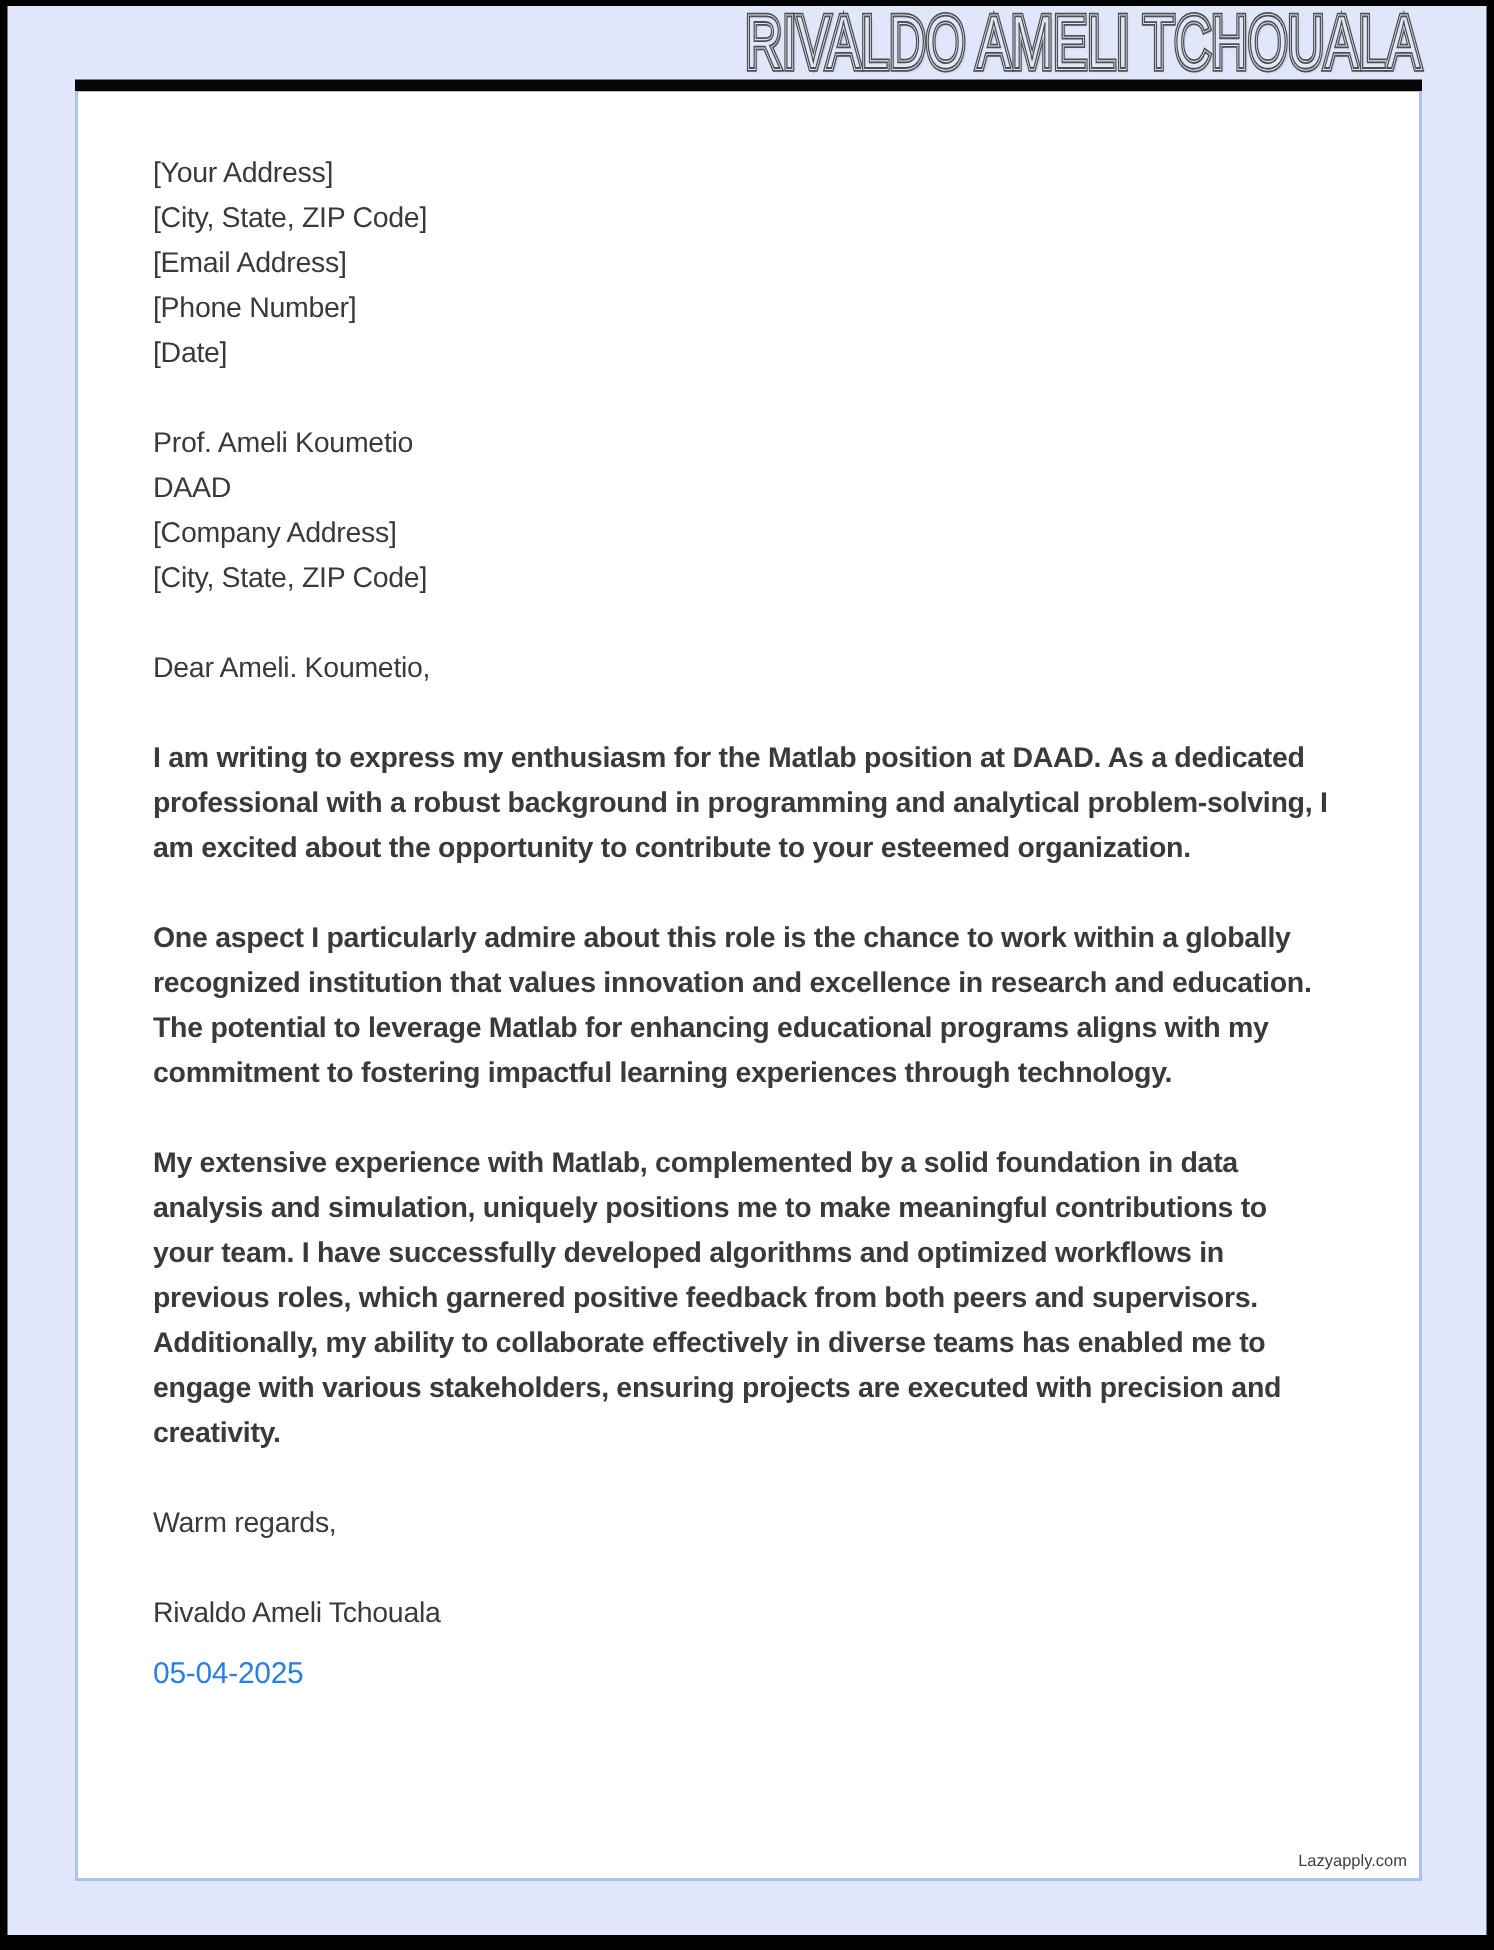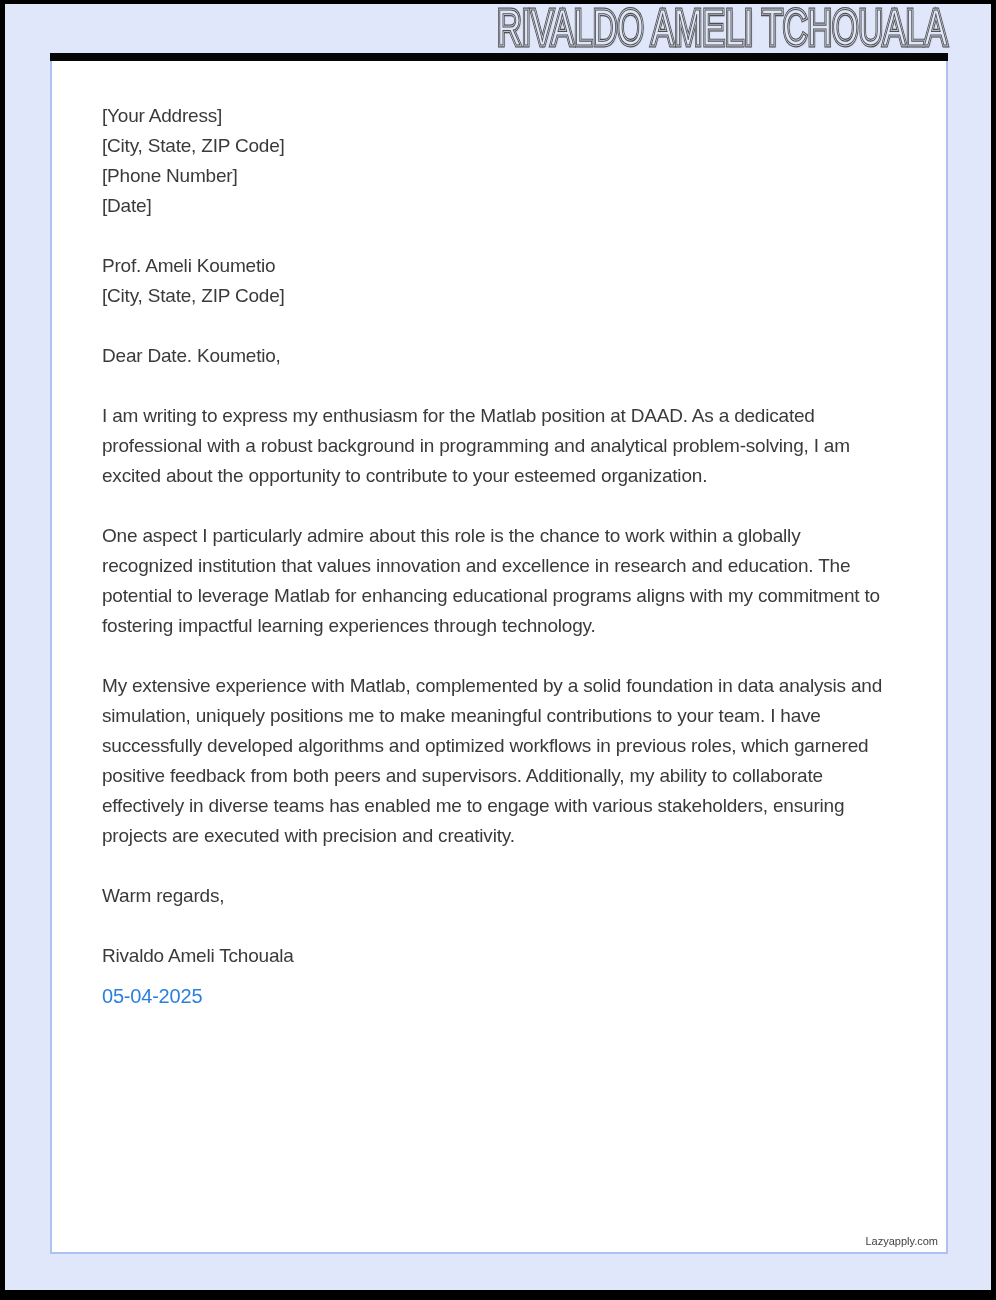--- a/index.html
+++ b/index.html
@@ -80,21 +80,21 @@
   }
   .content {
     padding: 40px 58px 0 50px;
     font-size: 19px;
     line-height: 30px;
     color: var(--text);
     letter-spacing: -0.2px;
   }
   .block { margin: 0 0 30px 0; }
   .line { display: block; }
-  .paragraph { margin: 0 0 30px 0; }
+  .paragraph { margin: 0 0 30px 0; font-weight: bold; }
   .date-line {
     margin-top: 10px;
     color: var(--date-blue);
     font-size: 20px;
     cursor: pointer;
     display: inline-block;
     text-align: center;
   }
   .watermark {
     position: absolute;
@@ -120,30 +120,33 @@
 
   <div class="doc-area">
     <div class="doc-topbar"></div>
 
     <div class="doc">
       <div class="content">
 
         <div class="block">
           <span class="line">[Your Address]</span>
           <span class="line">[City, State, ZIP Code]</span>
+          <span class="line">[Email Address]</span>
           <span class="line">[Phone Number]</span>
           <span class="line">[Date]</span>
         </div>
 
         <div class="block">
           <span class="line">Prof. Ameli Koumetio</span>
+          <span class="line">DAAD</span>
+          <span class="line">[Company Address]</span>
           <span class="line">[City, State, ZIP Code]</span>
         </div>
 
-        <div class="block">Dear Date. Koumetio,</div>
+        <div class="block">Dear Ameli. Koumetio,</div>
 
         <p class="paragraph">I am writing to express my enthusiasm for the Matlab position at DAAD. As a dedicated professional with a robust background in programming and analytical problem-solving, I am excited about the opportunity to contribute to your esteemed organization.</p>
         <p class="paragraph">One aspect I particularly admire about this role is the chance to work within a globally recognized institution that values innovation and excellence in research and education. The potential to leverage Matlab for enhancing educational programs aligns with my commitment to fostering impactful learning experiences through technology.</p>
         <p class="paragraph">My extensive experience with Matlab, complemented by a solid foundation in data analysis and simulation, uniquely positions me to make meaningful contributions to your team. I have successfully developed algorithms and optimized workflows in previous roles, which garnered positive feedback from both peers and supervisors. Additionally, my ability to collaborate effectively in diverse teams has enabled me to engage with various stakeholders, ensuring projects are executed with precision and creativity.</p>
 
         <div class="block">Warm regards,</div>
 
         <div>
           <span class="line">Rivaldo Ameli Tchouala</span>
         </div>

